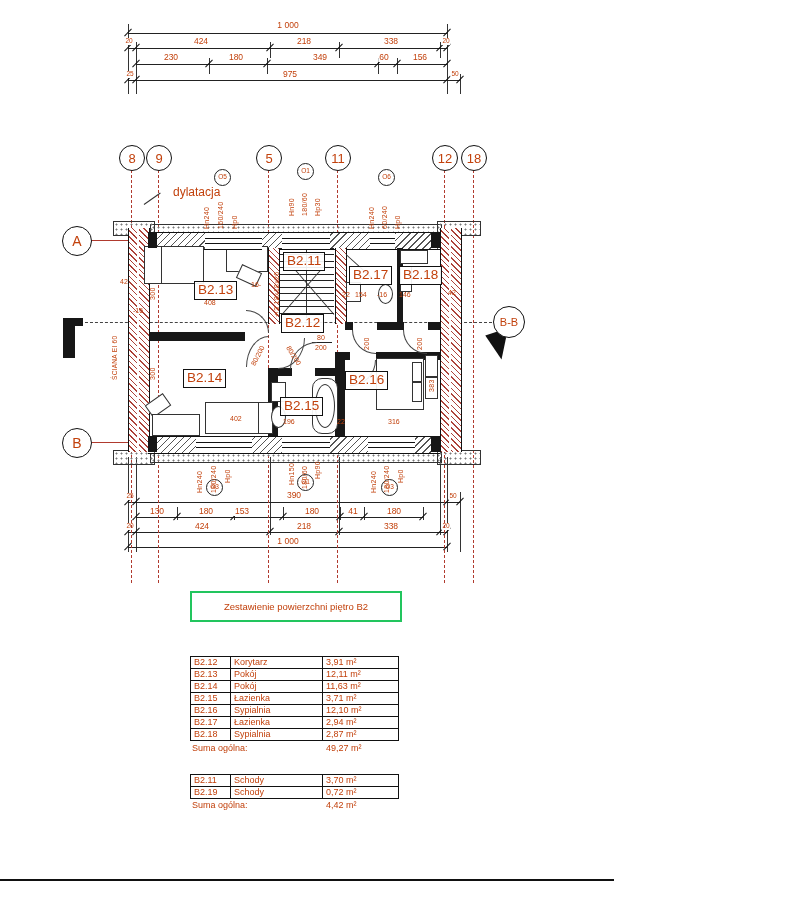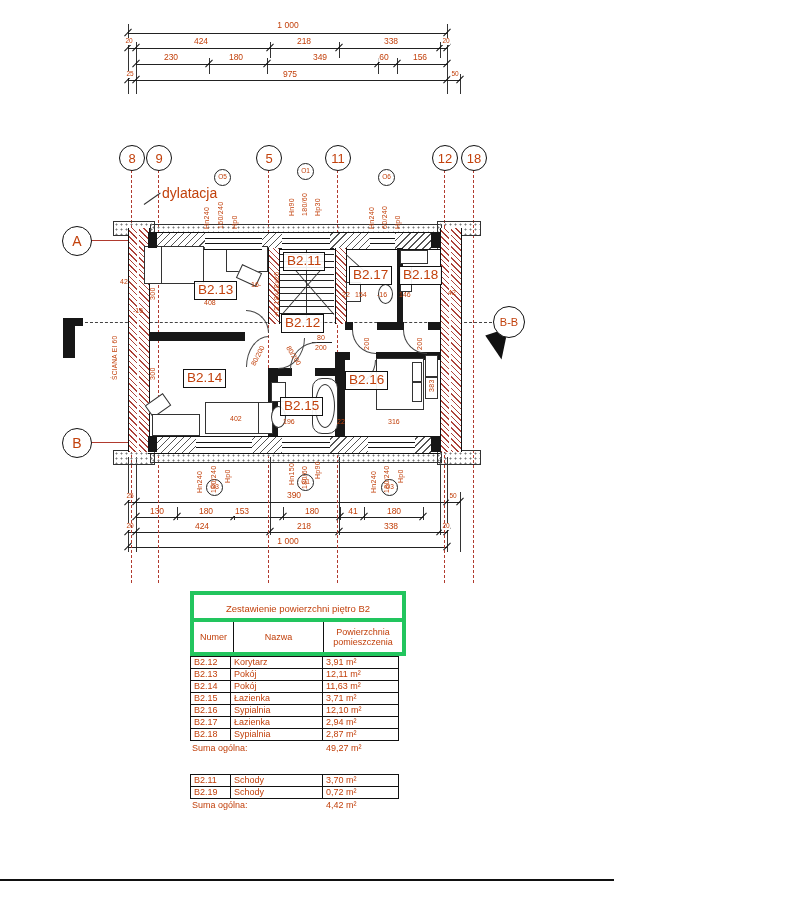--- a/index.html
+++ b/index.html
@@ -45,21 +45,21 @@
   .stairs{position:absolute;background:repeating-linear-gradient(180deg,#222 0 1px,transparent 1px 6.5px);z-index:2}
   .diag{position:absolute;border-top:1px solid #333;transform-origin:left center;z-index:3}
   .room{position:absolute;border:1px solid #111;background:rgba(255,255,255,.92);padding:0 3px;
         font-size:13.5px;line-height:1.25;white-space:nowrap;z-index:6}
   .tiny{position:absolute;font-size:7px;line-height:1;white-space:nowrap;z-index:5}
   .vt{position:absolute;writing-mode:vertical-rl;transform:rotate(180deg);font-size:7px;line-height:1;
       white-space:nowrap;letter-spacing:.3px;z-index:5}
   .wcirc{position:absolute;width:15px;height:15px;border:1px solid #222;border-radius:50%;background:#fff;
          display:flex;align-items:center;justify-content:center;font-size:6.5px;line-height:1;z-index:5}
   
-  .box{position:absolute;border:4px solid #22c55e;display:flex;align-items:center;justify-content:center;
+  .box{position:absolute;border:2px solid #22c55e;display:flex;align-items:center;justify-content:center;
        font-size:9.5px;text-align:center;background:#fff}
   .hdrc{height:100%;display:flex;align-items:center;justify-content:center;font-size:9px;text-align:center;line-height:1.15}
   .tbl{position:absolute;border-collapse:collapse;table-layout:fixed;font-size:9px;background:#fff}
   .tbl td{border:1px solid #111;padding:0 3px;height:11px;line-height:1.1;overflow:hidden;white-space:nowrap}
   .sum{position:absolute;font-size:9px;line-height:1;white-space:nowrap}
   .tri{position:absolute;width:0;height:0;border-left:8px solid transparent;border-right:16px solid transparent;
        border-top:28px solid #111;transform:rotate(-18deg);z-index:4}
 </style>
 </head>
 <body>
@@ -124,21 +124,21 @@
   <div class="bub" style="left:325px;top:145px">11</div>
   <div class="bub" style="left:432px;top:145px">12</div>
   <div class="bub" style="left:461px;top:145px">18</div>
   <div class="rv" style="left:131px;top:170px;height:413px"></div>
   <div class="rv" style="left:158px;top:170px;height:413px"></div>
   <div class="rv" style="left:268px;top:170px;height:413px"></div>
   <div class="rv" style="left:337px;top:170px;height:413px"></div>
   <div class="rv" style="left:444px;top:170px;height:413px"></div>
   <div class="rv" style="left:473px;top:170px;height:413px"></div>
 
-  <div class="tiny" style="left:162px;top:186px;font-size:14px">dylatacja</div>
+  <div class="tiny" style="left:173px;top:186px;font-size:12px">dylatacja</div>
   <div class="diag" style="left:144px;top:204px;width:20px;transform:rotate(-35deg)"></div>
 
   <div class="wcirc" style="left:214px;top:169px">O5</div>
   <div class="vt" style="left:203px;top:183px;height:46px">Hn240</div>
   <div class="vt" style="left:217px;top:189px;height:40px">160/240</div>
   <div class="vt" style="left:231px;top:201px;height:28px">Hp0</div>
 
   <div class="wcirc" style="left:297px;top:163px">O1</div>
   <div class="vt" style="left:288px;top:180px;height:36px">Hn90</div>
   <div class="vt" style="left:301px;top:178px;height:38px">180/60</div>
@@ -336,25 +336,20 @@
   <div class="lab" style="left:304px;top:522px">218</div>
   <div class="lab" style="left:391px;top:522px">338</div>
   <div class="lab sm" style="left:446px;top:523px">20</div>
 
   <div class="dl" style="left:128px;top:547px;width:319px"></div>
   <div class="tick" style="left:123px;top:546px"></div>
   <div class="tick" style="left:442px;top:546px"></div>
   <div class="lab" style="left:288px;top:537px">1 000</div>
 
   <div class="box" style="left:190px;top:591px;width:208px;height:27px">Zestawienie powierzchni piętro B2</div>
-  <div class="box" style="left:190px;top:618px;width:208px;height:30px;padding:0">
-    <div class="hdrc" style="width:40px;border-right:1px solid #111">Numer</div>
-    <div class="hdrc" style="width:92px;border-right:1px solid #111">Nazwa</div>
-    <div class="hdrc" style="width:76px;padding:0 2px">Powierzchnia pomieszczenia</div>
-  </div>
 
   <table class="tbl" style="left:190px;top:656px;width:208px">
     <colgroup>
         <col style="width:40px">
         <col style="width:92px">
         <col style="width:76px">
       </colgroup>
     <tbody>
         <tr>
       <td>B2.12</td>

